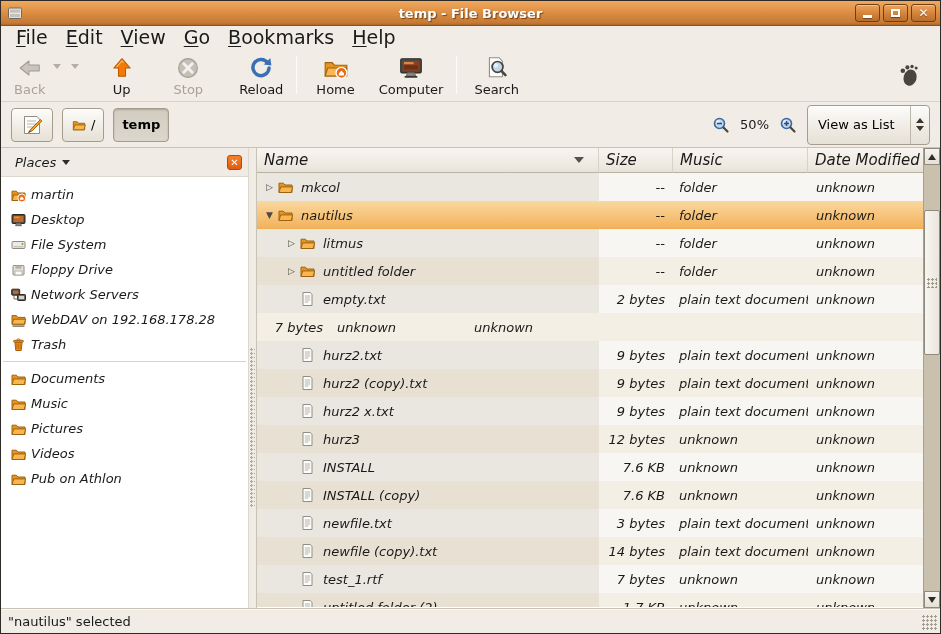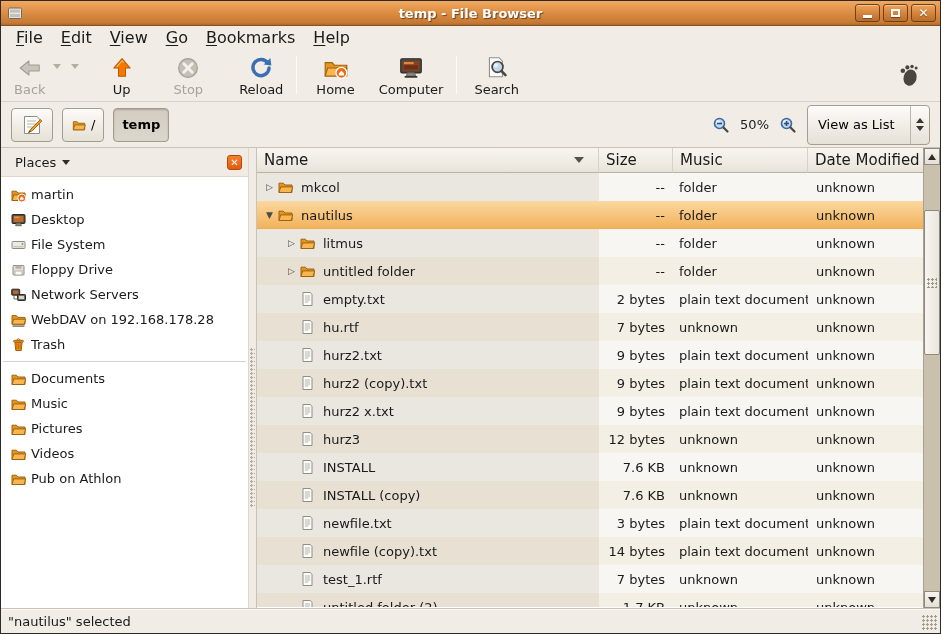--- a/index.html
+++ b/index.html
@@ -14,21 +14,21 @@
   .ttext { position:absolute; left:0; right:0; text-align:center; color:#FFF; font-weight:bold; font-size:13px;
     text-shadow:1px 1px 1px rgba(60,30,0,.65); pointer-events:none; }
   .tbtns { margin-left:auto; display:flex; gap:3px; z-index:2; }
   .wbtn { width:25px; height:18px; border:1px solid #713F12; border-radius:3px; display:flex; align-items:center; justify-content:center;
     background:linear-gradient(#EDA35C,#D08038 60%,#BA6E2C); box-shadow:inset 0 1px 0 rgba(255,255,255,.35); cursor:default; }
   .g-min { width:9px; height:3px; background:#FFF; margin-top:7px; box-shadow:0 1px 1px rgba(0,0,0,.4); }
   .g-max { width:9px; height:8px; border:2px solid #FFF; box-shadow:0 1px 1px rgba(0,0,0,.4); }
   .g-close { color:#FFF; font-size:12px; font-weight:bold; line-height:1; text-shadow:0 1px 1px rgba(0,0,0,.4); }
 
   
-  .menubar { height:22px; flex:0 0 22px; display:flex; align-items:center; padding-left:6px; background:#F1EDE6; font-size:16px; }
+  .menubar { height:22px; flex:0 0 22px; display:flex; align-items:center; padding-left:6px; background:#F1EDE6; font-size:19px; }
   .menu-item { padding:2px 9px; color:#1A1A1A; }
   .menu-item u { text-underline-offset:2px; }
 
   
   .toolbar { height:54px; flex:0 0 54px; display:flex; align-items:center; padding:2px 10px 2px 6px; background:#F1EDE6;
     border-bottom:1px solid #D8D3C9; }
   .tbtn { display:flex; flex-direction:column; align-items:center; padding:3px 7px 1px; border-radius:4px; }
   .tbtn .ic { height:27px; display:flex; align-items:center; }
   .tbtn .lb { font-size:13px; color:#1A1A1A; margin-top:1px; }
   .tbtn.disabled .lb { color:#A9A299; }
@@ -46,21 +46,21 @@
   .loc-right { margin-left:auto; display:flex; align-items:center; gap:10px; }
   .zoomlevel { font-size:13px; color:#1A1A1A; }
   .combo { height:40px; width:123px; border:1px solid #A49D8E; border-radius:4px; display:flex; align-items:stretch;
     background:linear-gradient(#FDFCFA,#EFEBE3 60%,#E6E1D7); box-shadow:inset 0 1px 0 #FFF; }
   .combo .val { flex:1; display:flex; align-items:center; padding-left:10px; font-size:13px; }
   .combo .spin { width:19px; border-left:1px solid #BDB7AA; display:flex; flex-direction:column; align-items:center; justify-content:center; gap:3px; }
   .arr-up { width:0; height:0; border-left:4px solid transparent; border-right:4px solid transparent; border-bottom:5px solid #3A3732; }
   .arr-dn { width:0; height:0; border-left:4px solid transparent; border-right:4px solid transparent; border-top:5px solid #3A3732; }
 
   
-  .main { flex:1; min-height:0; display:flex; background:#0369a1; }
+  .main { flex:1; min-height:0; display:flex; background:#0369a1;font-style:italic; }
   .sidebar { width:247px; flex:0 0 247px; display:flex; flex-direction:column; background:#FFF; }
   .side-header { height:29px; flex:0 0 29px; background:#F0ECE5; border-bottom:1px solid #DDD8CE; display:flex; align-items:center; padding:0 6px 0 8px; }
   .places-btn { display:flex; align-items:center; gap:6px; font-size:13px; color:#1A1A1A; padding:3px 6px; }
   .places-caret { width:0; height:0; border-left:4px solid transparent; border-right:4px solid transparent; border-top:5px solid #2F2C28; }
   .side-close { margin-left:auto; width:15px; height:15px; border-radius:3px; background:linear-gradient(#F5812C,#E25A0E);
     border:1px solid #B54708; color:#FFF; font-size:10px; font-weight:bold; line-height:13px; text-align:center; }
   .side-list { flex:1; overflow:hidden; padding-top:5px; }
   .side-item { height:25px; display:flex; align-items:center; gap:4px; padding-left:9px; font-size:13px; color:#1A1A1A; white-space:nowrap; }
   .side-item .sic { width:17px; height:16px; display:inline-flex; flex:0 0 17px; }
   .side-sep { height:1px; background:#D8D3C9; margin:4px 2px 4px 2px; }
@@ -506,30 +506,20 @@
                   <path d="M5.3 5h5.4M5.3 7h5.4M5.3 9h5.4M5.3 11h3.6" stroke="#B4B2AA" fill="none"></path>
                 </svg>
               </span>
               <span>empty.txt</span>
             </div>
             <div class="cell cell-size">2 bytes</div>
             <div class="cell cell-type">plain text document</div>
             <div class="cell cell-date">unknown</div>
           </div>
           <div class="frow rowB">
-            <div class="cell cell-name indent1">
-              <span class="expander"></span>
-              <span class="fic">
-                <svg width="17" height="16" viewBox="0 0 16 16">
-                  <path d="M3.5 1.5h7.3l1.7 2.1v10.9H3.5z" fill="#FDFDFB" stroke="#8F8D85"></path>
-                  <path d="M5.3 5h5.4M5.3 7h5.4M5.3 9h5.4M5.3 11h3.6" stroke="#B4B2AA" fill="none"></path>
-                </svg>
-              </span>
-              <span>hu.rtf</span>
-            </div>
             <div class="cell cell-size">7 bytes</div>
             <div class="cell cell-type">unknown</div>
             <div class="cell cell-date">unknown</div>
           </div>
           <div class="frow rowA">
             <div class="cell cell-name indent1">
               <span class="expander"></span>
               <span class="fic">
                 <svg width="17" height="16" viewBox="0 0 16 16">
                   <path d="M3.5 1.5h7.3l1.7 2.1v10.9H3.5z" fill="#FDFDFB" stroke="#8F8D85"></path>

